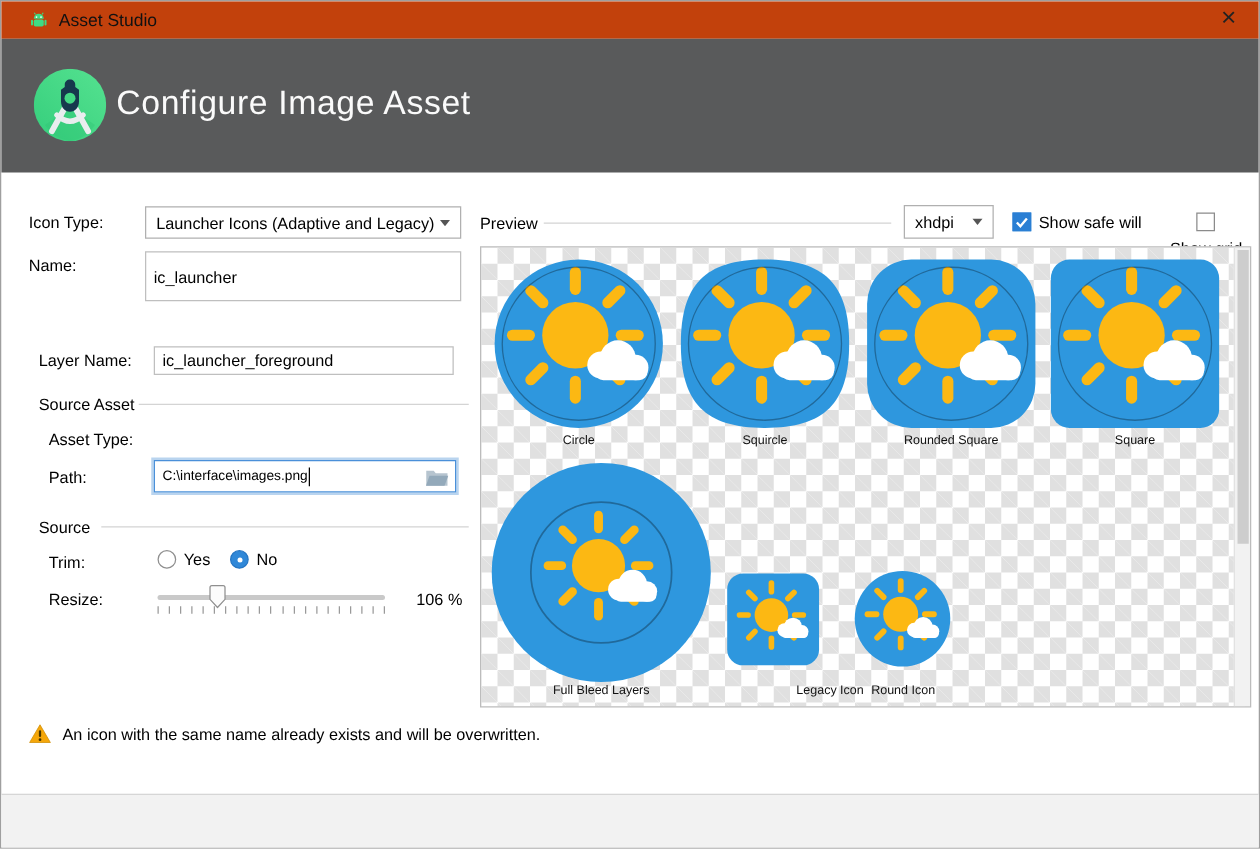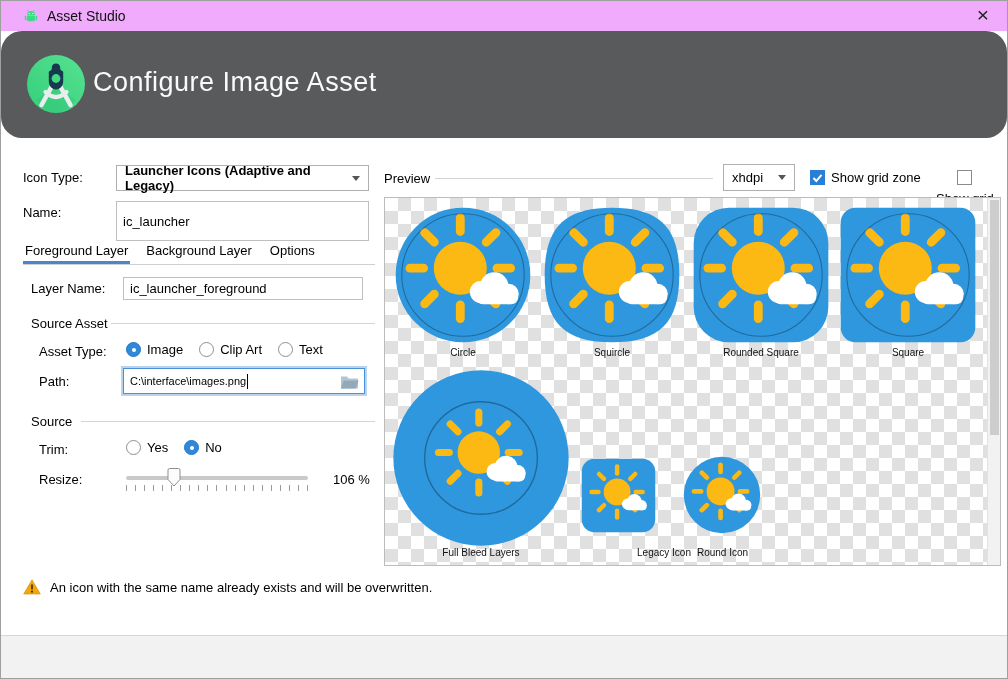--- a/index.html
+++ b/index.html
@@ -1,26 +1,26 @@
 <!DOCTYPE html>
 <html><head>
 <meta charset="utf-8">
 <style>
   * { margin:0; padding:0; box-sizing:border-box; }
   body { font-family:"Liberation Sans", sans-serif; background:#cfcfcf; }
   #stage { position:relative; width:1008px; height:679px; background:#fff; border:1px solid #9f9f9f; overflow:hidden; }
 
   
-  #titlebar { position:absolute; left:0; top:0; width:100%; height:30px; background:#f0abfc; }
+  #titlebar { position:absolute; left:0; top:0; width:100%; height:30px; background:#c2410c; }
   #titlebar .app-icon { position:absolute; left:22px; top:7px; width:16px; height:16px; }
   #titlebar .title-text { position:absolute; left:46px; top:7px; font-size:14px; color:#111; }
   #close-btn { position:absolute; right:4px; top:0; width:40px; height:28px; border:none; background:transparent; font-size:21px; font-weight:300; color:#222; cursor:pointer; line-height:26px; }
 
   
-  #header { position:absolute; left:0; top:30px; width:100%; height:107px; background:#595a5b;border-radius:21px; }
+  #header { position:absolute; left:0; top:30px; width:100%; height:107px; background:#595a5b; }
   #header .logo { position:absolute; left:26px; top:24px; width:58px; height:58px; }
   #header .header-title { position:absolute; left:92px; top:36px; font-size:27px; font-weight:300; color:#fafafa; letter-spacing:0.5px; }
 
   
   .lbl { position:absolute; font-size:13px; color:#000; }
   .tb { position:absolute; border:1px solid #bfbfbf; background:#fff; font-size:13px; color:#000; padding:0 6px; font-family:"Liberation Sans", sans-serif; }
   .combo { position:absolute; border:1px solid #b0b0b0; background:#fff; display:flex; align-items:center; padding:0 8px; font-size:13px; cursor:pointer; }
   .combo .arrow { margin-left:auto; width:0; height:0; border-left:4.5px solid transparent; border-right:4.5px solid transparent; border-top:5px solid #555; }
   .sect-line { position:absolute; height:1px; background:#d4d4d4; }
 
@@ -129,55 +129,36 @@
       <line x1="25" y1="31" x2="14.5" y2="50" stroke="#e9edee" stroke-width="4.6" stroke-linecap="round"></line>
       <line x1="33" y1="31" x2="43.5" y2="50" stroke="#e9edee" stroke-width="4.6" stroke-linecap="round"></line>
       <path d="M18.5 37 Q29 47 39.5 37" stroke="#e9edee" stroke-width="4.2" fill="none" stroke-linecap="round"></path>
       <path d="M29 8.5 C31.3 8.5 33.2 10.1 33.2 12.6 L33.2 14.6 L36.2 16.8 L36.2 26 C36.2 31 33.2 34.4 29 34.4 C24.8 34.4 21.8 31 21.8 26 L21.8 16.8 L24.8 14.6 L24.8 12.6 C24.8 10.1 26.7 8.5 29 8.5 Z" fill="#16394d"></path>
       <circle cx="29" cy="23.5" r="4.4" fill="#43d984"></circle>
     </svg>
     <div class="header-title">Configure Image Asset</div>
   </div>
 
   <span class="lbl" style="left:22px; top:169px;">Icon Type:</span>
-  <div class="combo" style="left:115px; top:164px; width:253px; height:26px;font-weight:bold;">
+  <div class="combo" style="left:115px; top:164px; width:253px; height:26px;">
     <span>Launcher Icons (Adaptive and Legacy)</span>
     <span class="arrow"></span>
   </div>
 
   <span class="lbl" style="left:22px; top:204px;">Name:</span>
   <input class="tb" style="left: 115px; top: 200px; width: 253px; height: 40px;" value="ic_launcher">
 
-  <div id="tab-bar">
-      <div class="tab selected">Foreground Layer</div>
-      <div class="tab">Background Layer</div>
-      <div class="tab">Options</div>
-    </div>
 
   <span class="lbl" style="left:30px; top:280px;">Layer Name:</span>
   <input class="tb" style="left: 122px; top: 276px; width: 240px; height: 23px;" value="ic_launcher_foreground">
 
   <span class="lbl" style="left:30px; top:315px;">Source Asset</span>
   <div class="sect-line" style="left:110px; top:322px; width:264px;"></div>
 
   <span class="lbl" style="left:38px; top:343px;">Asset Type:</span>
-  <div class="radio-group" style="left:125px; top:341px;" id="asset-type-radios">
-      <span class="radio-opt">
-        <span class="radio-dot on"></span>
-        <span class="radio-lbl">Image</span>
-      </span>
-      <span class="radio-opt">
-        <span class="radio-dot"></span>
-        <span class="radio-lbl">Clip Art</span>
-      </span>
-      <span class="radio-opt">
-        <span class="radio-dot"></span>
-        <span class="radio-lbl">Text</span>
-      </span>
-    </div>
 
   <span class="lbl" style="left:38px; top:373px;">Path:</span>
   <div id="path-field">
     <span class="path-text">C:\interface\images.png</span>
     <span class="caret"></span>
     <button class="folder-btn">
       <svg viewBox="0 0 19 15" width="19" height="15">
         <path d="M1 2.5 h6 l1.6 2 H18 v10 H1 z" fill="#b6c4cf"></path>
         <path d="M3.6 6.5 h15 l-3 8 H0.8 z" fill="#93a9ba"></path>
       </svg>
@@ -236,21 +217,21 @@
   <div class="combo" id="density-combo">
     <span>xhdpi</span>
     <span class="arrow"></span>
   </div>
   <div class="cb-row" id="cb-safe">
       <span class="cb-box on">
         <svg width="11" height="10" viewBox="0 0 11 10">
           <polyline points="1.5,5 4.3,8 9.5,1.8" fill="none" stroke="#fff" stroke-width="1.9"></polyline>
         </svg>
       </span>
-      <span class="cb-lbl">Show grid zone</span>
+      <span class="cb-lbl">Show safe will</span>
     </div>
   <div class="cb-row" id="cb-grid">
       <span class="cb-box"></span>
       <span class="cb-lbl">Show grid</span>
     </div>
 
   <div id="preview-panel">
     <div id="pv-items">
         <div class="pv-art pv-art-circle"><svg viewBox="0 0 100 100" width="100%" height="100%">
             <circle cx="50" cy="50" r="49.5" fill="#2E97DE"></circle>

